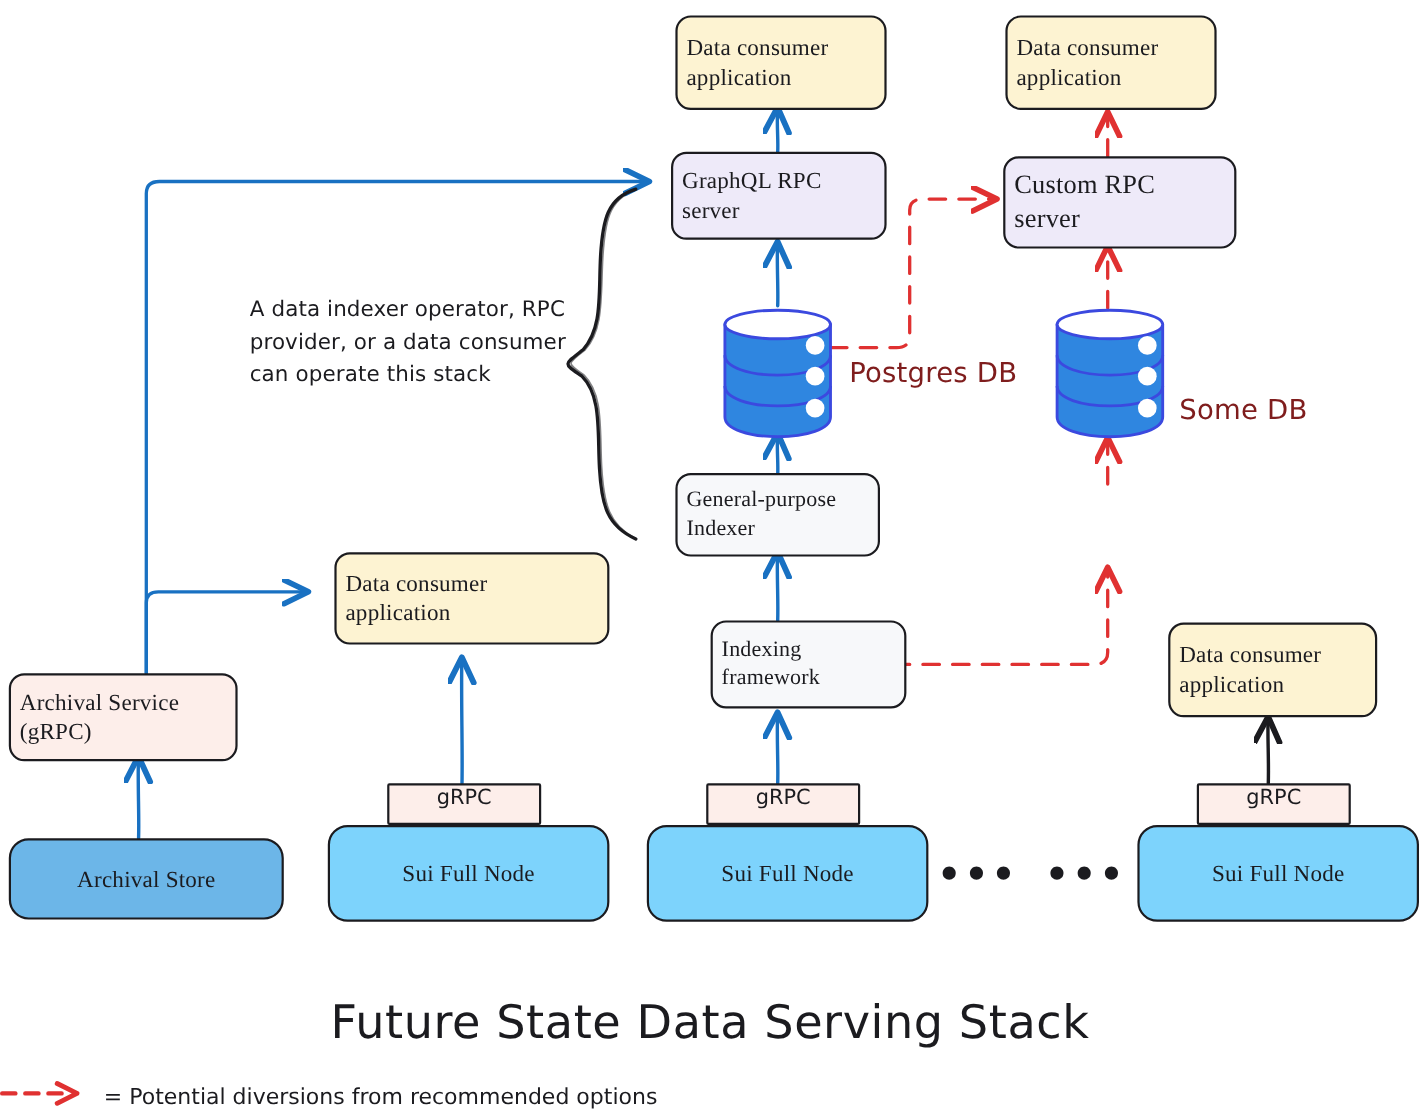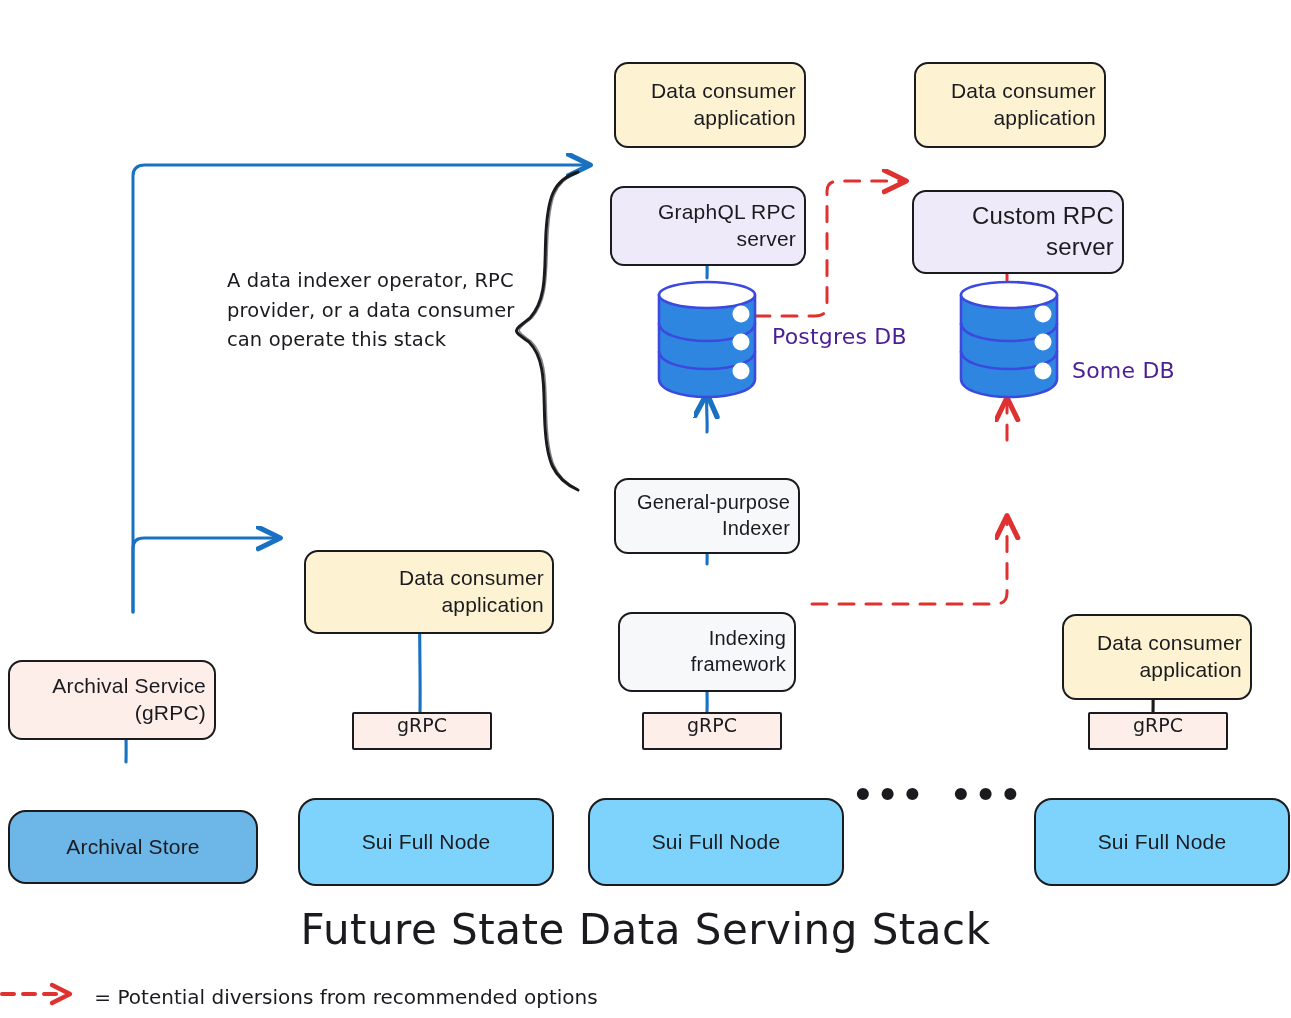--- a/index.html
+++ b/index.html
@@ -10,28 +10,27 @@
     overflow:hidden;
     position:relative;
   }
   #stage{position:absolute;left:0;top:0;width:1291px;height:1018px;}
   #wires{position:absolute;left:0;top:0;width:1291px;height:1018px;pointer-events:none;}
 
   .node{
     position:absolute;
     box-sizing:border-box;
     display:flex;align-items:center;justify-content:center;
-    text-align:right;
+    text-align:left;
     border:2.6px solid #1b1b1f;
     border-radius:14px;
     color:#1b1b1f;
     line-height:1.28;
     letter-spacing:.2px;
-    font-family:Liberation Sans, sans-serif;
-    margin-top:48px;
+    font-family:Liberation Serif, serif;
   }
   .node span{display:block;padding:0 8px;}
 
   .fill-cream {background:#fdf3d2;}
   .fill-lav   {background:#eeeaf9;}
   .fill-gray  {background:#f7f8fa;}
   .fill-pink  {background:#fdeeea;}
   .fill-bluelt{background:#7dd3fc;}
   .fill-blue  {background:#6cb6e8;}
 
@@ -42,22 +41,22 @@
     border:2.4px solid #1b1b1f;
     border-radius:2px;
     background:#fdeeea;
     color:#1b1b1f;
     font-size:19px;
     z-index:3;
   }
 
   .caption{
     position:absolute;
-    color:#4c1d95;
-    font-size:22px;
+    color:#7f1d1d;
+    font-size:25px;
     white-space:nowrap;
     letter-spacing:.2px;
   }
 
   .annotation{
     position:absolute;
     color:#1b1b1f;
     font-size:19.5px;
     line-height:1.52;
     width:300px;
@@ -194,21 +193,21 @@
 
   <div class="node fill-lav" style="left:912px;top:142px;width:212px;height:84px;font-size:24px;">
     <span>Custom RPC server</span>
   </div>
 
   <div class="node fill-gray" style="left:614px;top:430px;width:186px;height:76px;font-size:20px;">
     <span>General-purpose Indexer</span>
   </div>
 
 
-  <div class="node fill-gray" style="left:618px;top:564px;width:178px;height:80px;font-size:20px;">
+  <div class="node fill-gray" style="left:646px;top:564px;width:178px;height:80px;font-size:20px;">
     <span>Indexing framework</span>
   </div>
 
   <div class="node fill-cream" style="left:304px;top:502px;width:250px;height:84px;font-size:21px;">
     <span>Data consumer application</span>
   </div>
 
   <div class="node fill-cream" style="left:1062px;top:566px;width:190px;height:86px;font-size:21px;">
     <span>Data consumer application</span>
   </div>

